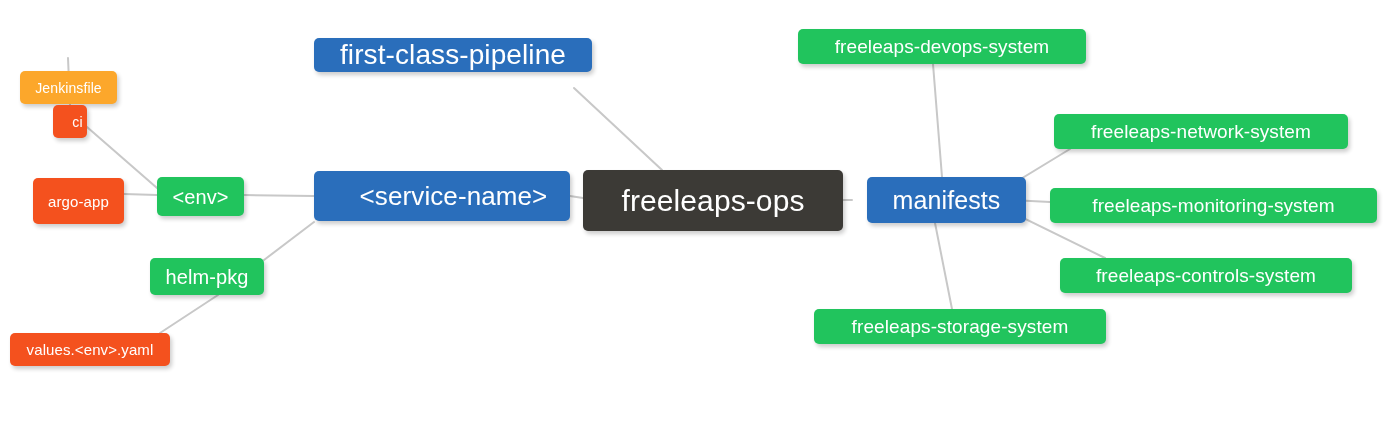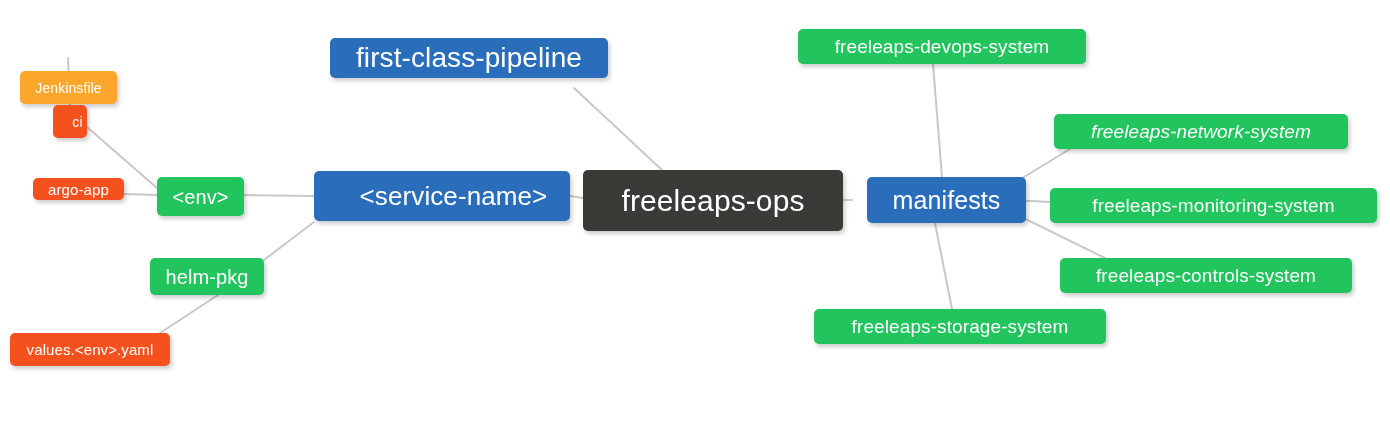--- a/index.html
+++ b/index.html
@@ -57,48 +57,48 @@
       <polyline points="1011,212 1105,258" fill="none" stroke="#c8c8c8" stroke-width="2" stroke-linecap="round"></polyline>
       <polyline points="935,223 952,309" fill="none" stroke="#c8c8c8" stroke-width="2" stroke-linecap="round"></polyline>
     </svg>
   <div id="nodes">
       <div class="node" style="left: 20px; top: 25px; width: 97px; height: 33px; background: rgb(252, 167, 43); font-size: 14px; margin-top: 46px;">
         <span>Jenkinsfile</span>
       </div>
       <div class="node" style="left: 53px; top: 105px; width: 34px; height: 33px; background: rgb(244, 81, 30); font-size: 14px; padding-left: 15px;">
         <span>ci</span>
       </div>
-      <div class="node" style="left: 33px; top: 178px; width: 91px; height: 22px; background: rgb(244, 81, 30); font-size: 15px;">
+      <div class="node" style="left: 33px; top: 178px; width: 91px; height: 46px; background: rgb(244, 81, 30); font-size: 15px;">
         <span>argo-app</span>
       </div>
       <div class="node" style="left: 157px; top: 177px; width: 87px; height: 39px; background: rgb(33, 196, 93); font-size: 20px;">
         <span>&lt;env&gt;</span>
       </div>
       <div class="node" style="left: 150px; top: 258px; width: 114px; height: 37px; background: rgb(33, 196, 93); font-size: 20px;">
         <span>helm-pkg</span>
       </div>
       <div class="node" style="left: 10px; top: 333px; width: 160px; height: 33px; background: rgb(244, 81, 30); font-size: 15px;">
         <span>values.&lt;env&gt;.yaml</span>
       </div>
-      <div class="node" style="left: 330px; top: 38px; width: 278px; height: 40px; background: rgb(42, 110, 187); font-size: 28px; justify-content: center;">
+      <div class="node" style="left: 314px; top: 38px; width: 278px; height: 34px; background: rgb(42, 110, 187); font-size: 28px; justify-content: center;">
         <span>first-class-pipeline</span>
       </div>
       <div class="node" style="left: 314px; top: 171px; width: 256px; height: 50px; background: rgb(42, 110, 187); font-size: 26px; padding-left: 23px;">
         <span>&lt;service-name&gt;</span>
       </div>
       <div class="node" style="left: 583px; top: 170px; width: 260px; height: 61px; background: rgb(60, 58, 54); font-size: 30px;">
         <span>freeleaps-ops</span>
       </div>
       <div class="node" style="left: 852px; top: 177px; width: 159px; height: 46px; background: rgb(42, 110, 187); font-size: 25px; margin-left: 15px;">
         <span>manifests</span>
       </div>
       <div class="node" style="left: 798px; top: 29px; width: 288px; height: 35px; background: rgb(33, 196, 93); font-size: 19px;">
         <span>freeleaps-devops-system</span>
       </div>
-      <div class="node" style="left: 1054px; top: 114px; width: 294px; height: 35px; background: rgb(33, 196, 93); font-size: 19px; font-style: italic;">
+      <div class="node" style="left: 1054px; top: 114px; width: 294px; height: 35px; background: rgb(33, 196, 93); font-size: 19px;">
         <span>freeleaps-network-system</span>
       </div>
       <div class="node" style="left: 1050px; top: 188px; width: 327px; height: 35px; background: rgb(33, 196, 93); font-size: 19px;">
         <span>freeleaps-monitoring-system</span>
       </div>
       <div class="node" style="left: 1060px; top: 258px; width: 292px; height: 35px; background: rgb(33, 196, 93); font-size: 19px;">
         <span>freeleaps-controls-system</span>
       </div>
       <div class="node" style="left: 814px; top: 309px; width: 292px; height: 35px; background: rgb(33, 196, 93); font-size: 19px;">
         <span>freeleaps-storage-system</span>

